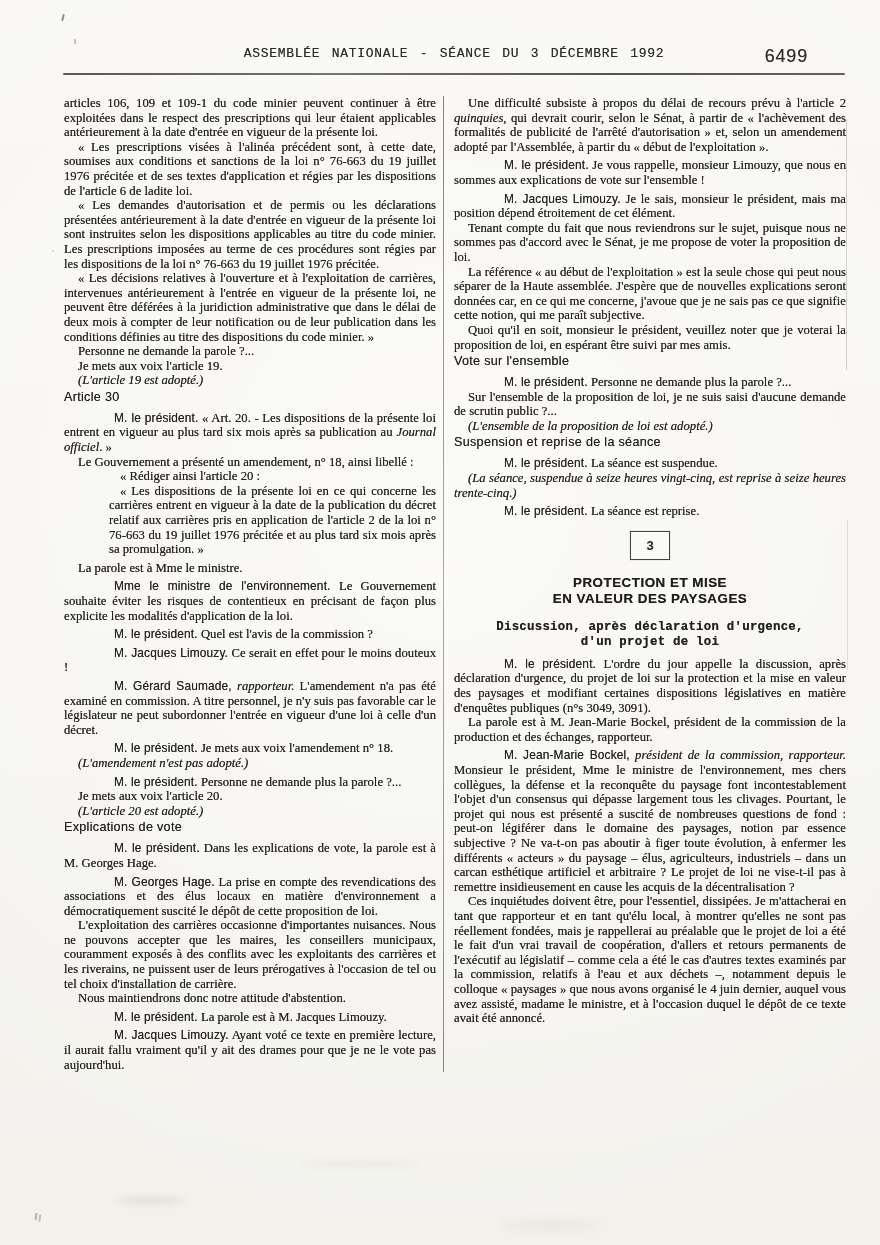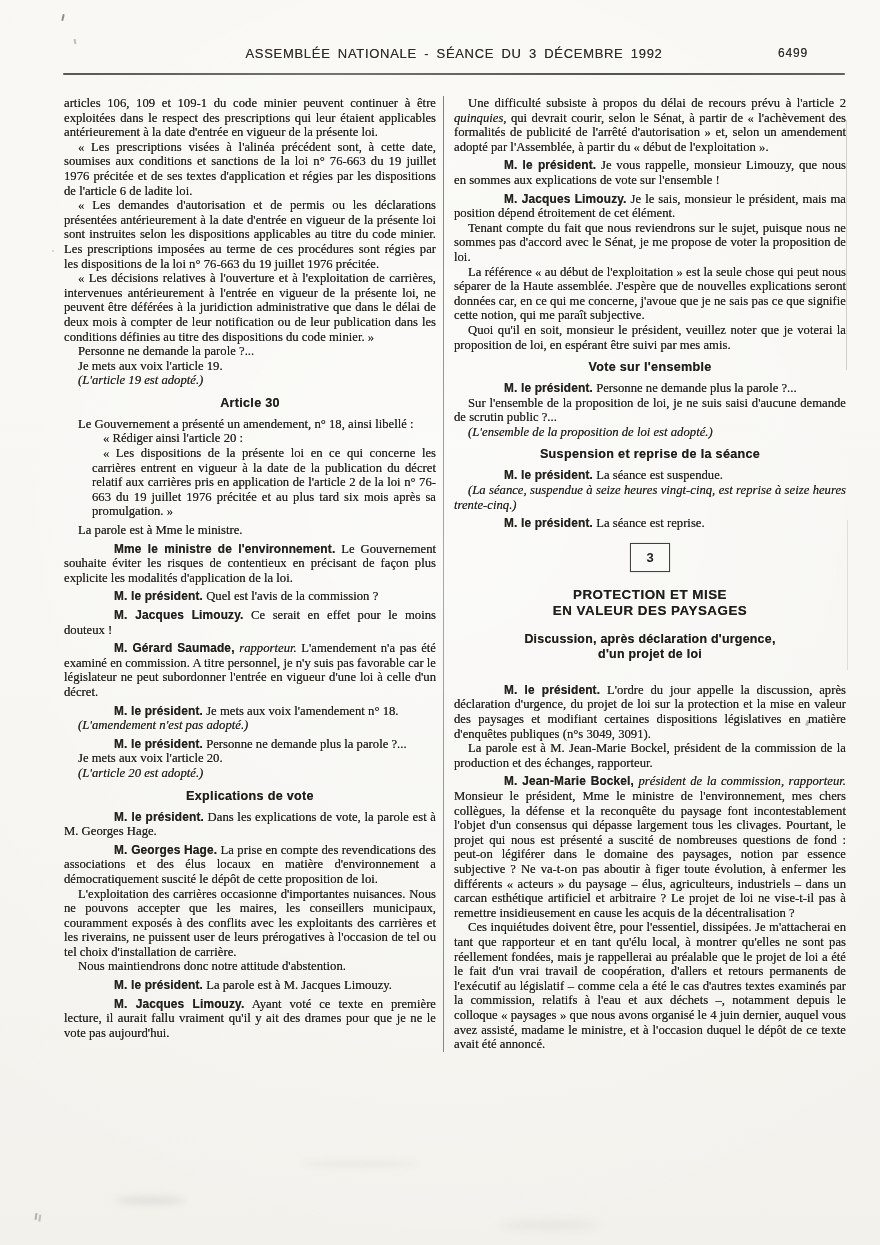--- a/index.html
+++ b/index.html
@@ -19,32 +19,32 @@
     color: #24221d;
   }
   
   .header {
     position: absolute;
     top: 46px; left: 63px; width: 782px; height: 22px;
   }
   .header-title {
     display: block;
     text-align: center;
-    font-family: Liberation Sans, sans-serif;
+    font-family: Liberation Mono, monospace;
     font-size: 13px;
     letter-spacing: 0.7px;
     word-spacing: 3px;
     color: #2e2c28;
     text-shadow: 0 0 0.5px rgba(46,44,40,0.65);
   }
   .header-page-number {
     position: absolute;
     top: 0; right: 37px;
     font-family: "Liberation Sans", sans-serif;
-    font-size: 12px;
+    font-size: 18px;
     letter-spacing: 0.8px;
     color: #2e2c28;
     text-shadow: 0 0 0.5px rgba(46,44,40,0.65);
   }
   .header-rule {
     position: absolute;
     top: 73px; left: 63px; width: 782px; height: 2px;
     background: linear-gradient(90deg, rgba(62,60,55,0.85), rgba(62,60,55,0.7) 35%, rgba(62,60,55,0.88) 70%, rgba(62,60,55,0.8));
     border-radius: 1px;
   }
@@ -69,55 +69,54 @@
     line-height: 14.6px;
     text-align: justify;
     text-indent: 14px;
     hyphens: auto;
     -webkit-hyphens: auto;
     color: #24221d;
     text-shadow: 0 0 0.5px rgba(36,34,29,0.72);
   }
   .para.noindent { text-indent: 0; }
   .para.speaker { margin-top: 4px; }
-  .para.quote { margin-left: 28px; text-indent: 11px; }
+  .para.quote { margin-left: 45px; text-indent: 11px; }
   .seg-b {
     font-family: "Liberation Sans", sans-serif;
-    font-weight: 700;
+    font-weight: 400;
     font-size: 11.9px;
     letter-spacing: 0.15px;
     padding-left: 36px;
   }
   .seg-i { font-style: italic; }
   .heading {
-    margin: 8px 0 7px;
-    font-family: "Liberation Sans", sans-serif;
-    font-weight: 700;
+    margin: 2px 0 7px;
+    font-family: "Liberation Sans", sans-serif;
+    font-weight: 400;
     font-size: 12.6px;
     letter-spacing: 0.3px;
-    text-align: center;
     text-indent: 0;
     color: #211f1a;
     text-shadow: 0 0 0.6px rgba(33,31,26,0.7);
   }
   .section-title {
     margin: 15px 0 0;
     font-family: "Liberation Sans", sans-serif;
     font-weight: 700;
     font-size: 13.4px;
     line-height: 16px;
     letter-spacing: 0.5px;
     text-align: center;
     white-space: pre-line;
     color: #201e19;
     text-shadow: 0 0 0.6px rgba(32,30,25,0.7);
   }
   .subheading {
-    margin: 13px 0 21px;
-    font-family: Liberation Sans, sans-serif;
+    margin: 13px 0 7px;
+    font-family: Liberation Mono, monospace;
     font-weight: 700;
     font-size: 12.4px;
     line-height: 15px;
     letter-spacing: 0.25px;
     text-align: center;
     white-space: pre-line;
     color: #211f1a;
     text-shadow: 0 0 0.6px rgba(33,31,26,0.7);
   }
   .section-box {
@@ -159,20 +158,21 @@
   <main class="columns">
     <section class="col">
         <p class="para noindent"><span class="seg-n">articles 106, 109 et 109-1 du code minier peuvent continuer à être exploitées dans le respect des prescriptions qui leur étaient applicables antérieurement à la date d'entrée en vigueur de la présente loi.</span></p>
         <p class="para"><span class="seg-n">« Les prescriptions visées à l'alinéa précédent sont, à cette date, soumises aux conditions et sanctions de la loi n° 76-663 du 19 juillet 1976 précitée et de ses textes d'application et régies par les dispositions de l'article 6 de ladite loi.</span></p>
         <p class="para"><span class="seg-n">« Les demandes d'autorisation et de permis ou les déclarations présentées antérieurement à la date d'entrée en vigueur de la présente loi sont instruites selon les dispositions applicables au titre du code minier. Les prescriptions imposées au terme de ces procédures sont régies par les dispositions de la loi n° 76-663 du 19 juillet 1976 précitée.</span></p>
         <p class="para"><span class="seg-n">« Les décisions relatives à l'ouverture et à l'exploitation de carrières, intervenues antérieurement à l'entrée en vigueur de la présente loi, ne peuvent être déférées à la juridiction administrative que dans le délai de deux mois à compter de leur notification ou de leur publication dans les conditions définies au titre des dispositions du code minier. »</span></p>
         <p class="para"><span class="seg-n">Personne ne demande la parole ?...</span></p>
         <p class="para"><span class="seg-n">Je mets aux voix l'article 19.</span></p>
         <p class="para"><span class="seg-i">(L'article 19 est adopté.)</span></p>
         <p class="heading">Article 30</p>
+        <p class="para speaker"><span class="seg-b">M. le président.</span><span class="seg-n"> « Art. 20. - Les dispositions de la présente loi entrent en vigueur au plus tard six mois après sa publication au </span><span class="seg-i">Journal officiel</span><span class="seg-n">. »</span></p>
         <p class="para"><span class="seg-n">Le Gouvernement a présenté un amendement, n° 18, ainsi libellé :</span></p>
         <p class="para quote"><span class="seg-n">« Rédiger ainsi l'article 20 :</span></p>
         <p class="para quote"><span class="seg-n">« Les dispositions de la présente loi en ce qui concerne les carrières entrent en vigueur à la date de la publication du décret relatif aux carrières pris en application de l'article 2 de la loi n° 76-663 du 19 juillet 1976 précitée et au plus tard six mois après sa promulgation. »</span></p>
         <p class="para speaker"><span class="seg-n">La parole est à Mme le ministre.</span></p>
         <p class="para speaker"><span class="seg-b">Mme le ministre de l'environnement.</span><span class="seg-n"> Le Gouvernement souhaite éviter les risques de contentieux en précisant de façon plus explicite les modalités d'application de la loi.</span></p>
         <p class="para speaker"><span class="seg-b">M. le président.</span><span class="seg-n"> Quel est l'avis de la commission ?</span></p>
         <p class="para speaker"><span class="seg-b">M. Jacques Limouzy.</span><span class="seg-n"> Ce serait en effet pour le moins douteux !</span></p>
         <p class="para speaker"><span class="seg-b">M. Gérard Saumade,</span><span class="seg-i"> rapporteur.</span><span class="seg-n"> L'amendement n'a pas été examiné en commission. A titre personnel, je n'y suis pas favorable car le législateur ne peut subordonner l'entrée en vigueur d'une loi à celle d'un décret.</span></p>
         <p class="para speaker"><span class="seg-b">M. le président.</span><span class="seg-n"> Je mets aux voix l'amendement n° 18.</span></p>
         <p class="para"><span class="seg-i">(L'amendement n'est pas adopté.)</span></p>

